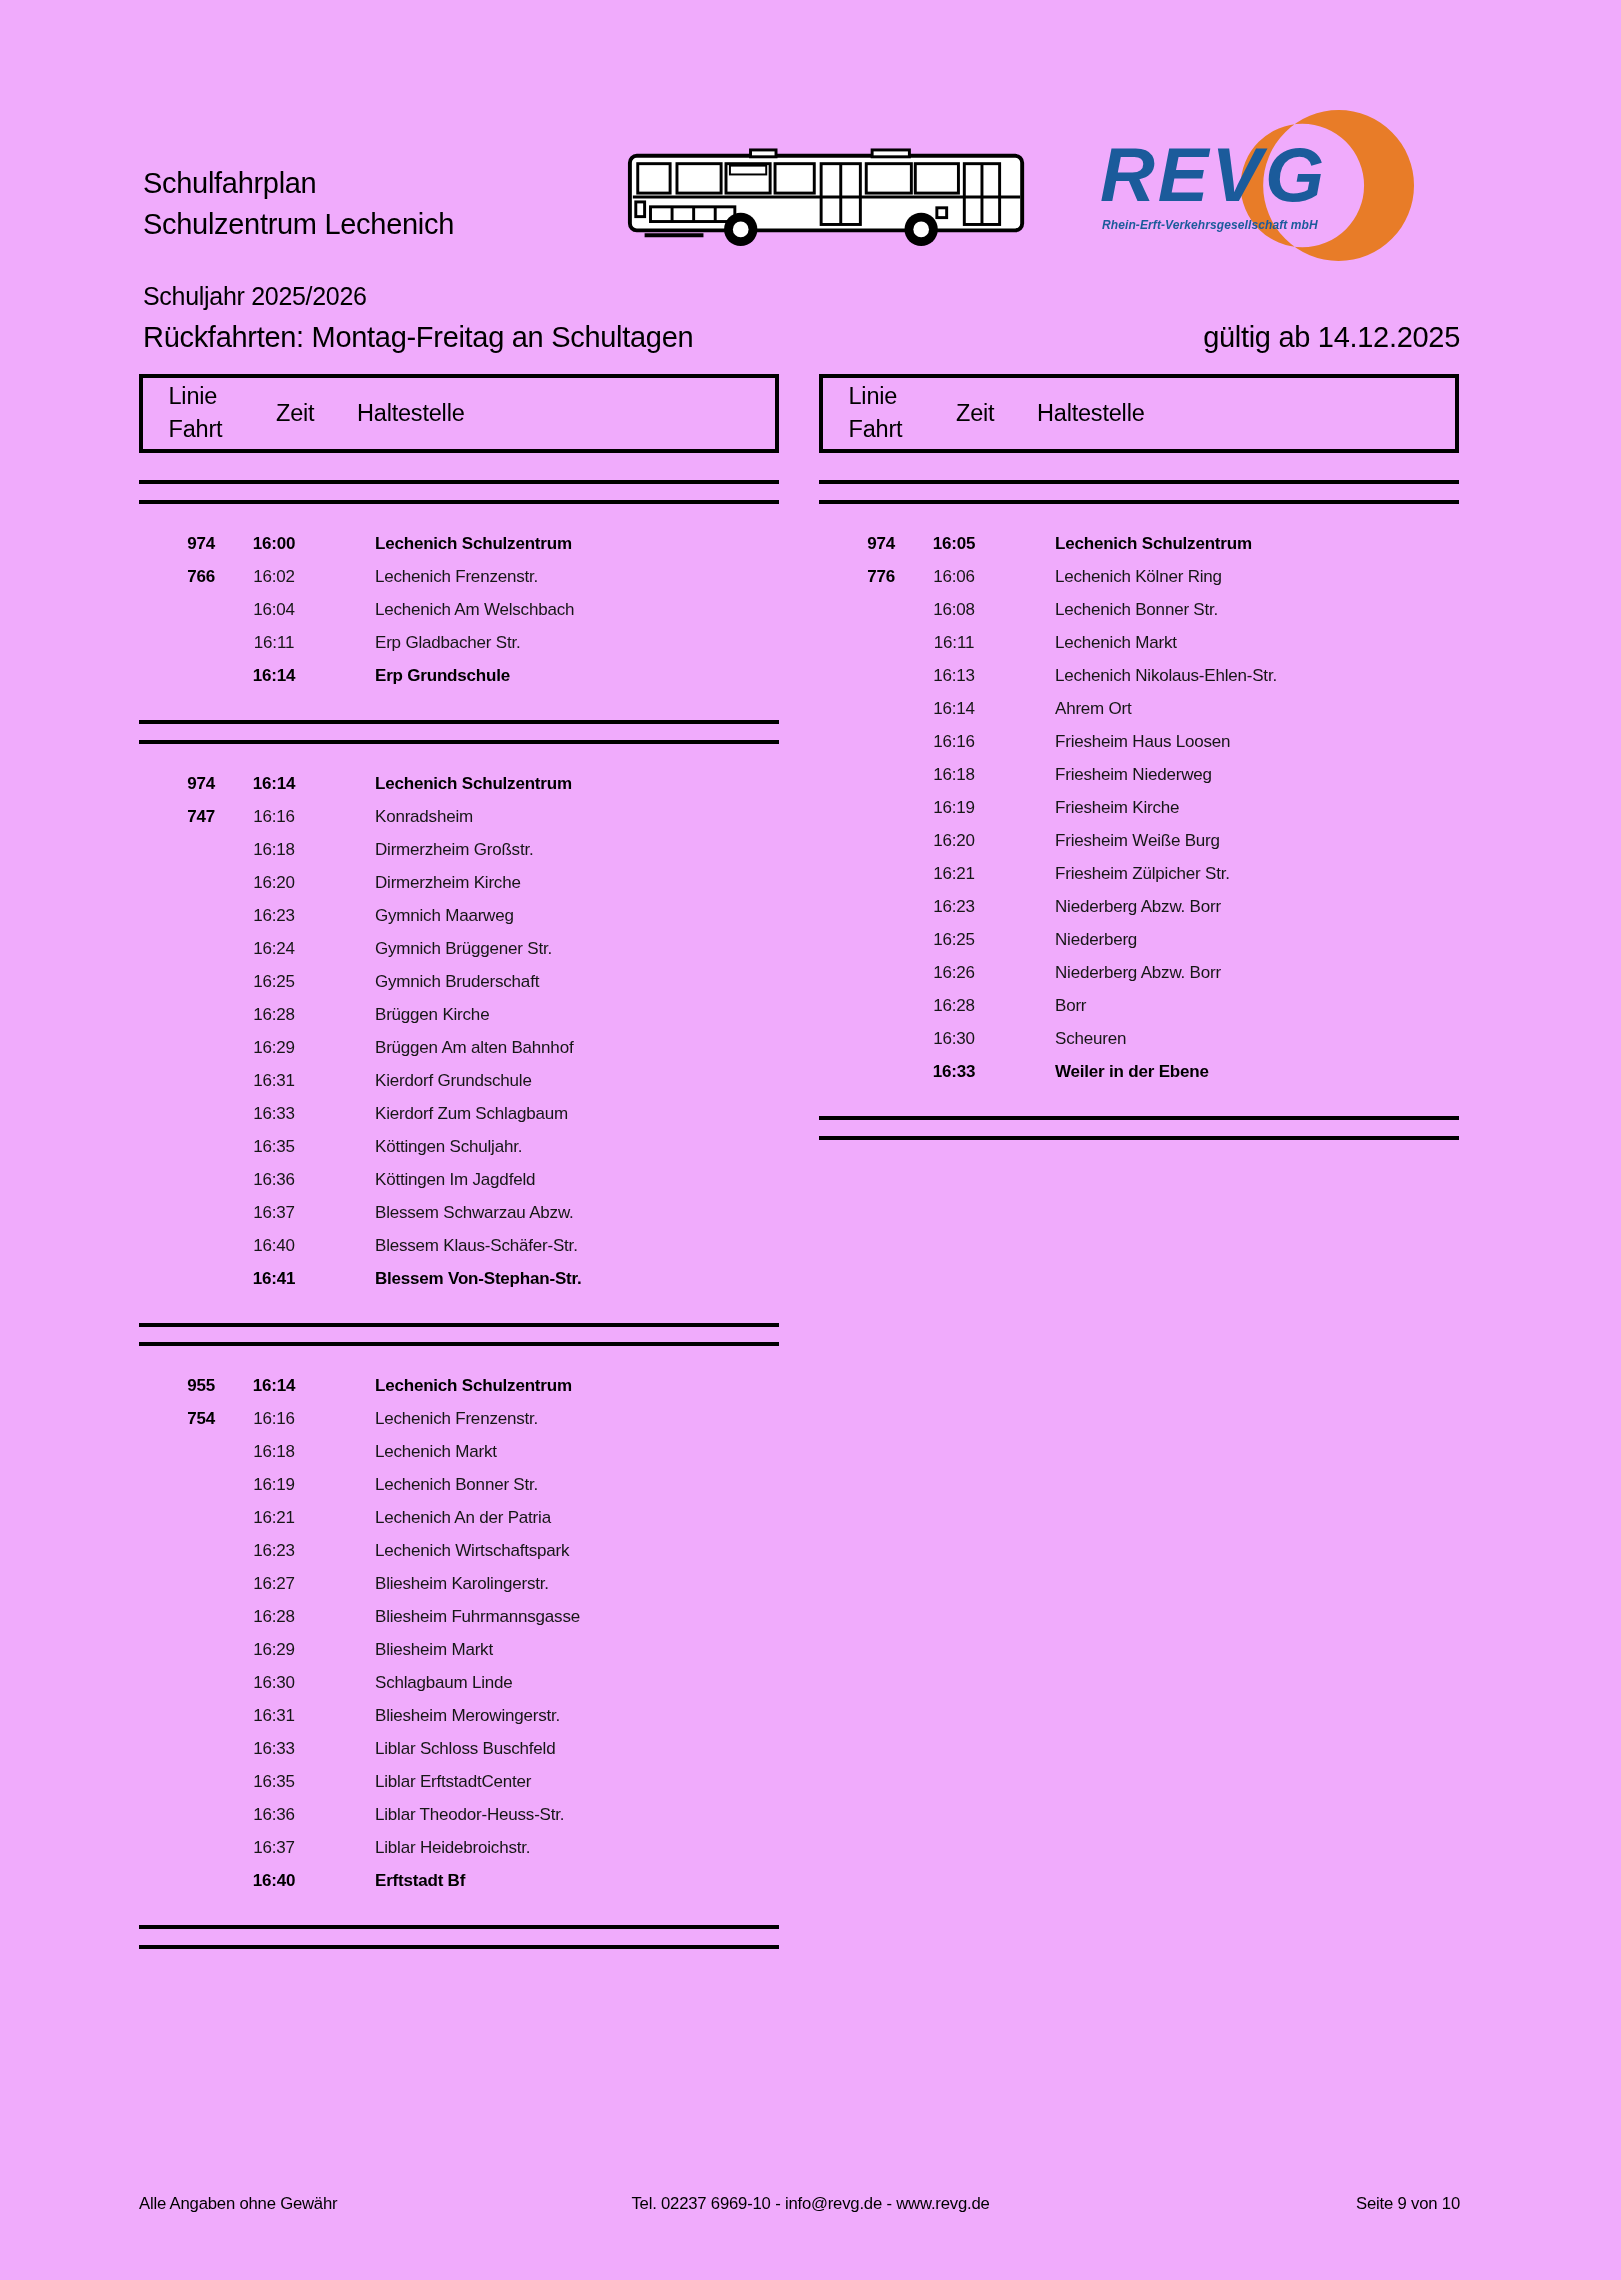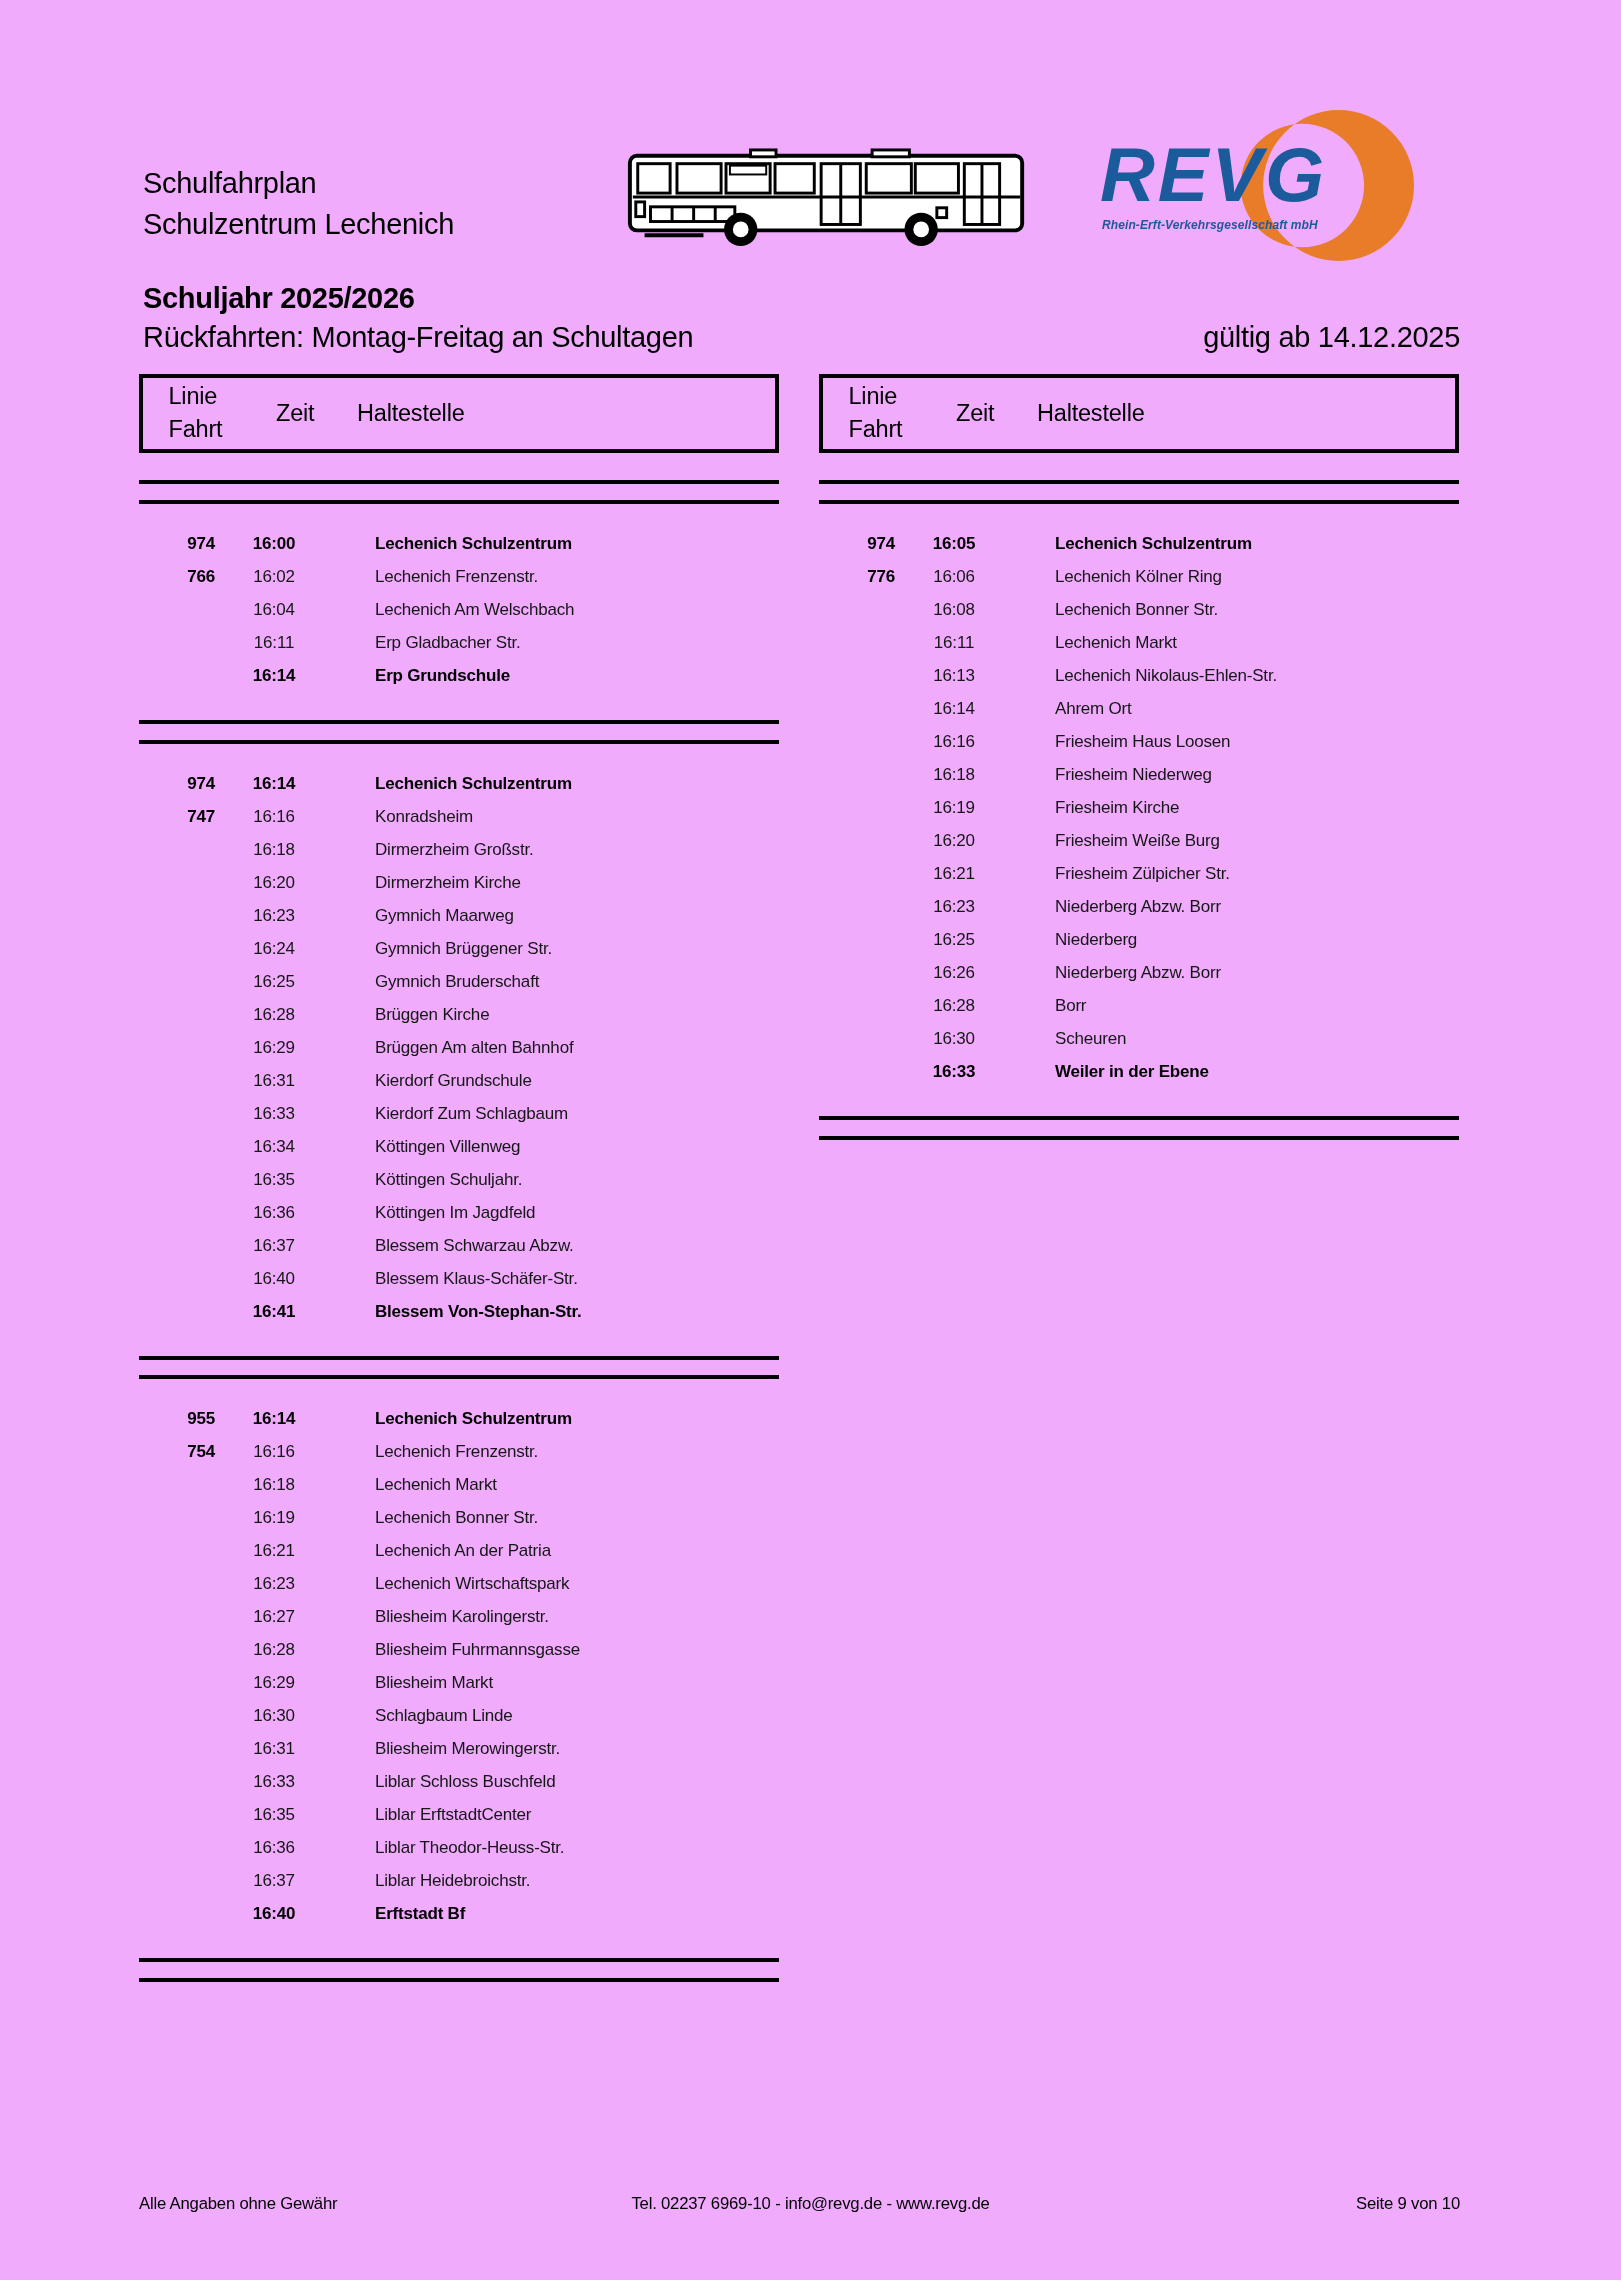--- a/index.html
+++ b/index.html
@@ -24,21 +24,21 @@
   .revg-word{
     position:absolute;left:0;top:33px;
     font-size:76px;font-weight:700;font-style:italic;
     color:var(--logo-blue);letter-spacing:2.9px;line-height:1;
   }
   .revg-tagline{
     position:absolute;left:2px;top:114px;width:255px;
     font-size:12px;font-weight:700;font-style:italic;
     color:var(--logo-blue);letter-spacing:0.1px;white-space:nowrap;
   }
-  .schoolyear{position:absolute;left:143px;top:282px;font-size:29px;letter-spacing:-0.3px;font-weight:700;}
+  .schoolyear{position:absolute;left:143px;top:282px;font-size:25px;letter-spacing:-0.3px;font-weight:400;}
   .service-note{position:absolute;left:143px;top:321px;font-size:29px;letter-spacing:-0.3px;font-weight:400;}
   .valid-from{position:absolute;right:161px;top:321px;font-size:29px;letter-spacing:-0.3px;font-weight:400;}
 
   
   .col{position:absolute;top:374px;width:640px;}
   .col.left{left:139px;}
   .col.right{left:819px;}
   .tablebox{
     box-sizing:border-box;height:79px;border:4.9px solid #000;position:relative;
     font-size:23.5px;letter-spacing:-0.2px;
@@ -205,25 +205,20 @@
           <div class="c-zeit">16:31</div>
           <div class="c-halt">Kierdorf Grundschule</div>
         </div>
         <div class="row">
           <div class="c-linie"></div>
           <div class="c-zeit">16:33</div>
           <div class="c-halt">Kierdorf Zum Schlagbaum</div>
         </div>
         <div class="row">
           <div class="c-linie"></div>
-          <div class="c-zeit">16:34</div>
-          <div class="c-halt">Köttingen Villenweg</div>
-        </div>
-        <div class="row">
-          <div class="c-linie"></div>
           <div class="c-zeit">16:35</div>
           <div class="c-halt">Köttingen Schuljahr.</div>
         </div>
         <div class="row">
           <div class="c-linie"></div>
           <div class="c-zeit">16:36</div>
           <div class="c-halt">Köttingen Im Jagdfeld</div>
         </div>
         <div class="row">
           <div class="c-linie"></div>

